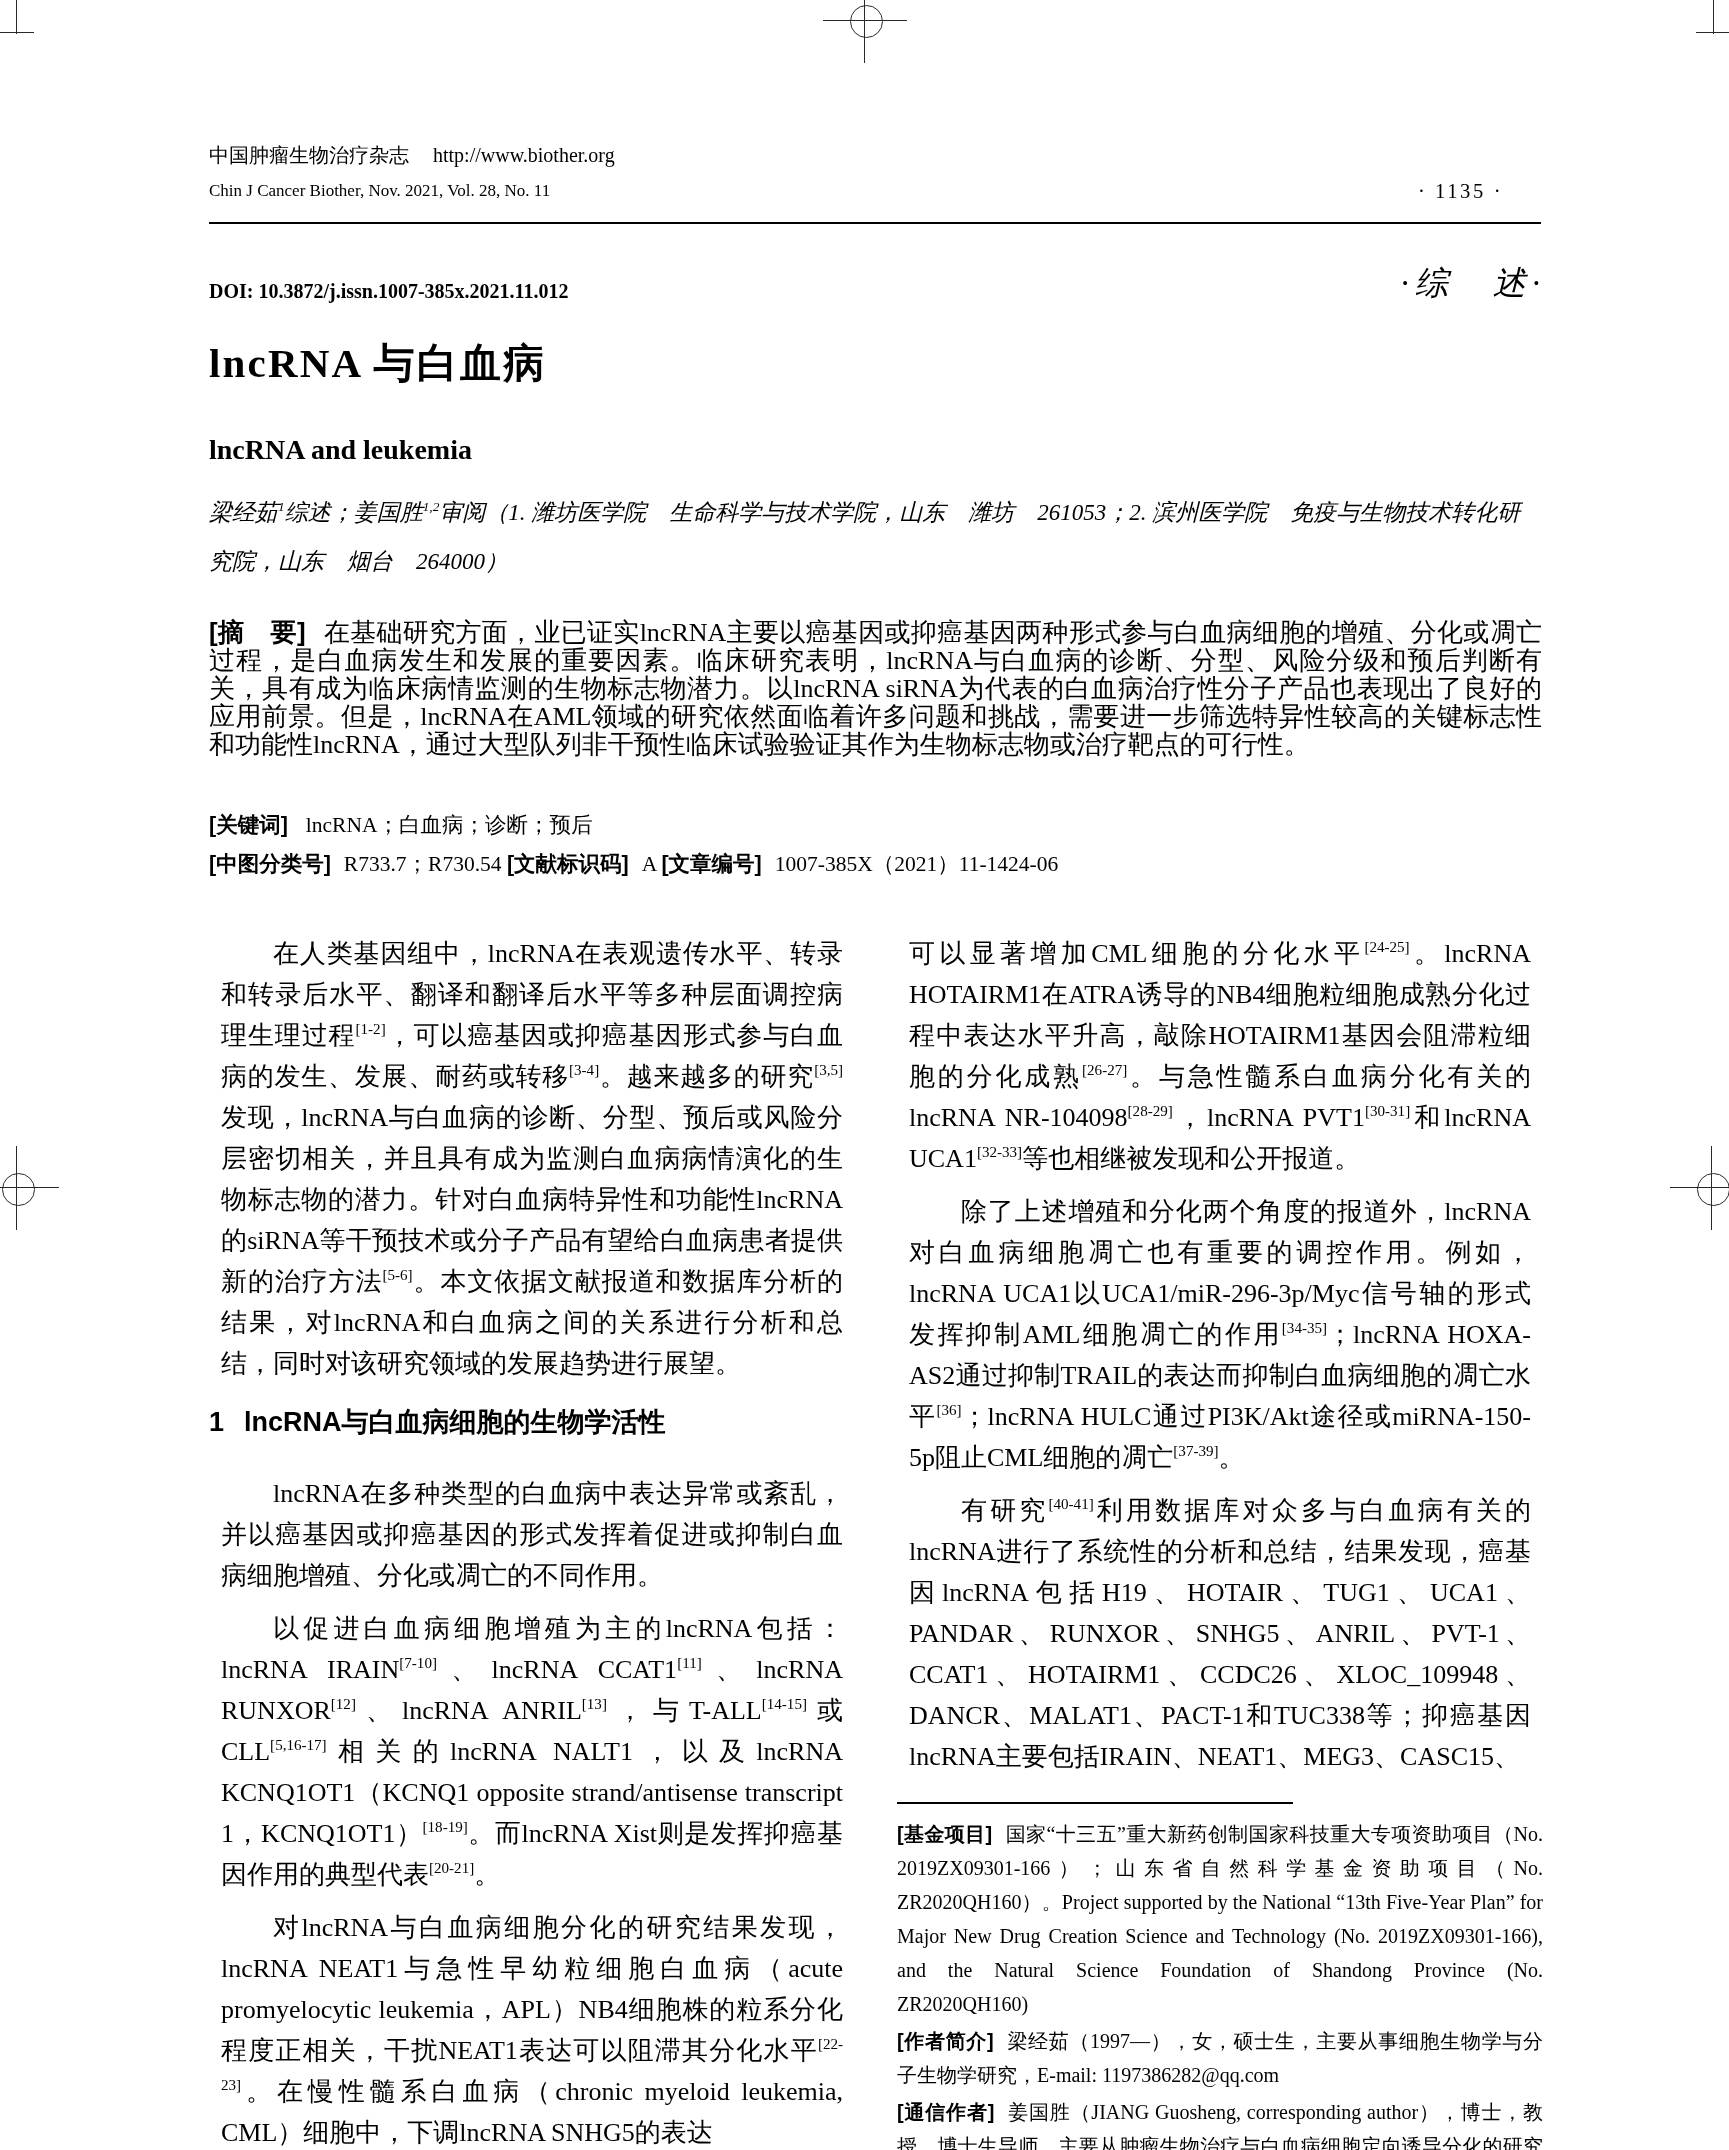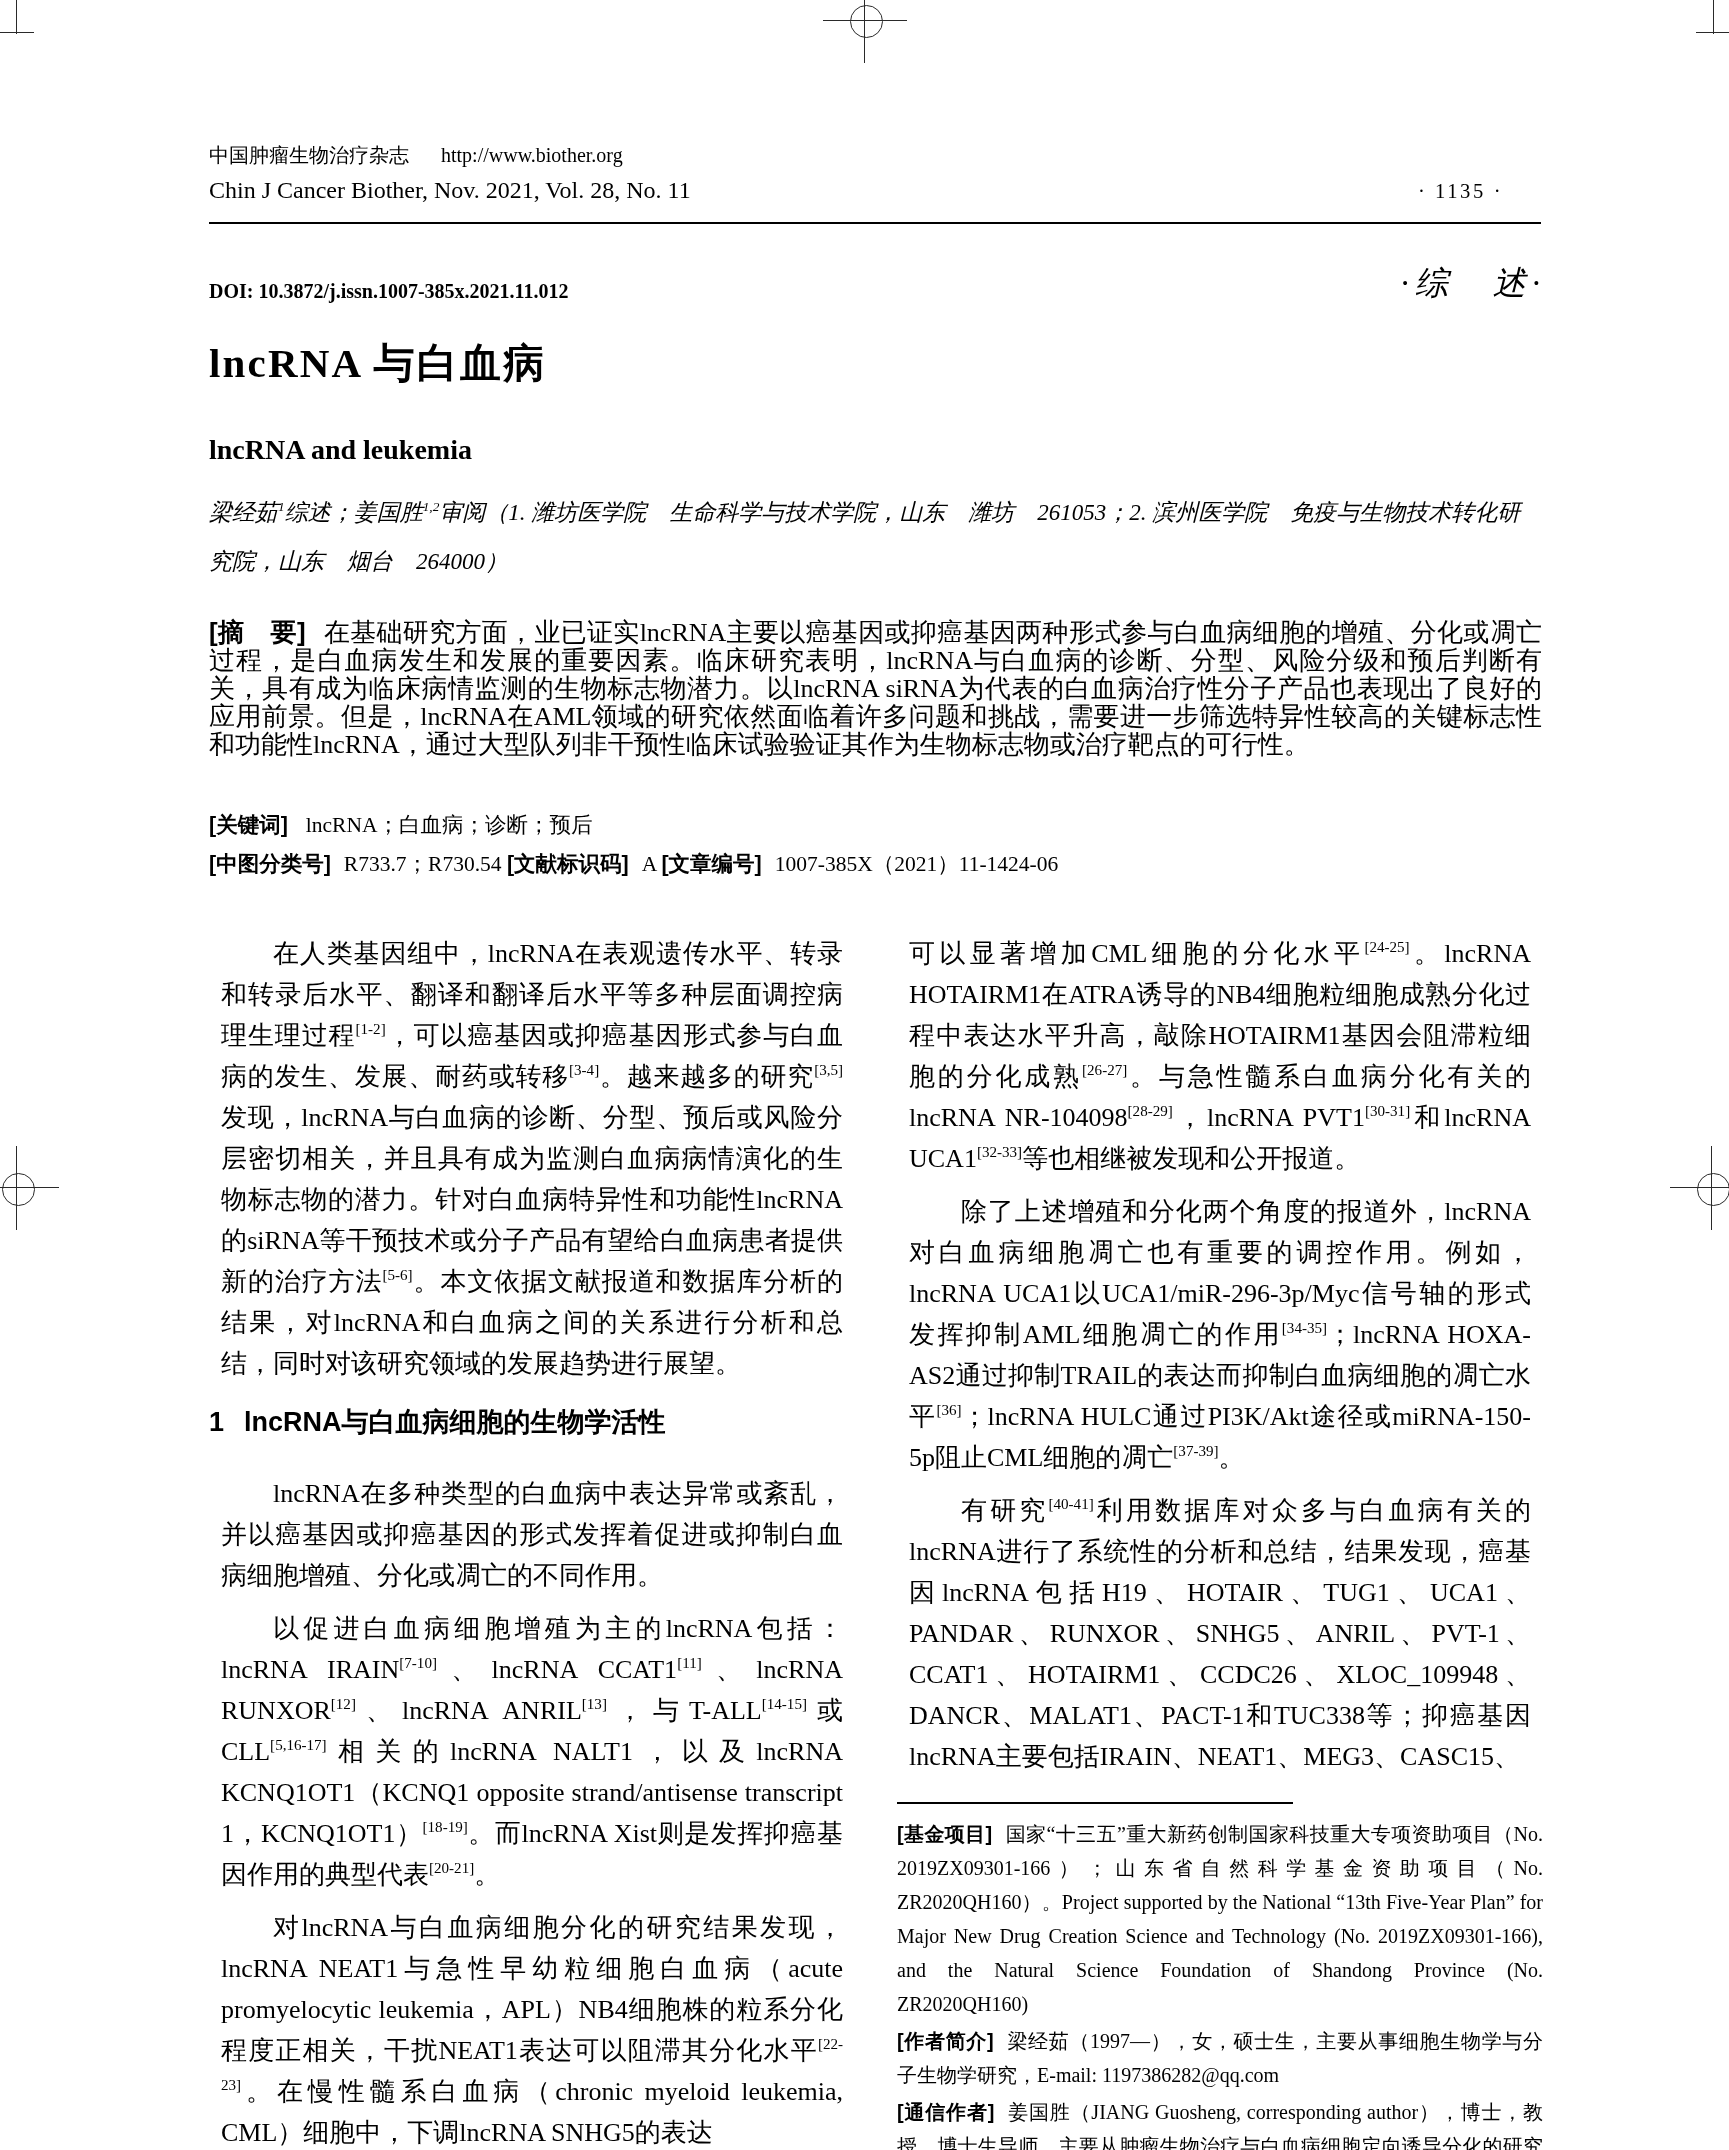--- a/index.html
+++ b/index.html
@@ -12,22 +12,22 @@
 
   
   .regmark{position:absolute;width:0;height:0;}
   .regmark .rm-c{position:absolute;left:-15.5px;top:-15.5px;width:31px;height:31px;border:1.3px solid #2a2a2a;border-radius:50%;background:transparent;}
   .regmark .rm-h{position:absolute;left:-42px;top:-0.9px;width:84px;height:1.3px;background:#2a2a2a;}
   .regmark .rm-v{position:absolute;left:-0.9px;top:-42px;width:1.3px;height:84px;background:#2a2a2a;}
   .crop{position:absolute;background:#2a2a2a;}
 
   
   .header{position:absolute;left:209px;top:142px;width:1332px;}
-  .h-line1{display:flex;align-items:center;gap:32px;font-size:20px;line-height:26px;}
-  .h-line2{margin-top:10.3px;font-size:24px;line-height:25px;}
+  .h-line1{display:flex;align-items:center;gap:24px;font-size:20px;line-height:26px;}
+  .h-line2{margin-top:10.3px;font-size:17px;line-height:25px;}
   .page-number{position:absolute;left:1379px;top:180px;width:163px;text-align:center;font-size:20.6px;letter-spacing:2.6px;}
   .header-rule{position:absolute;left:209px;top:222px;width:1332px;height:2.2px;background:#000;}
 
   
   .doi{position:absolute;left:209px;top:280px;font-size:20px;font-weight:bold;}
   .category{position:absolute;left:1374px;top:261px;width:172px;text-align:right;font-size:33px;font-style:italic;letter-spacing:6px;font-family:"Liberation Serif","DejaVu Serif",serif;}
 
   
   .title-zh{position:absolute;left:209px;top:336px;margin:0;font-size:41px;font-weight:bold;letter-spacing:2.2px;}
   .title-en{position:absolute;left:209px;top:434px;margin:0;font-size:28px;font-weight:bold;}

